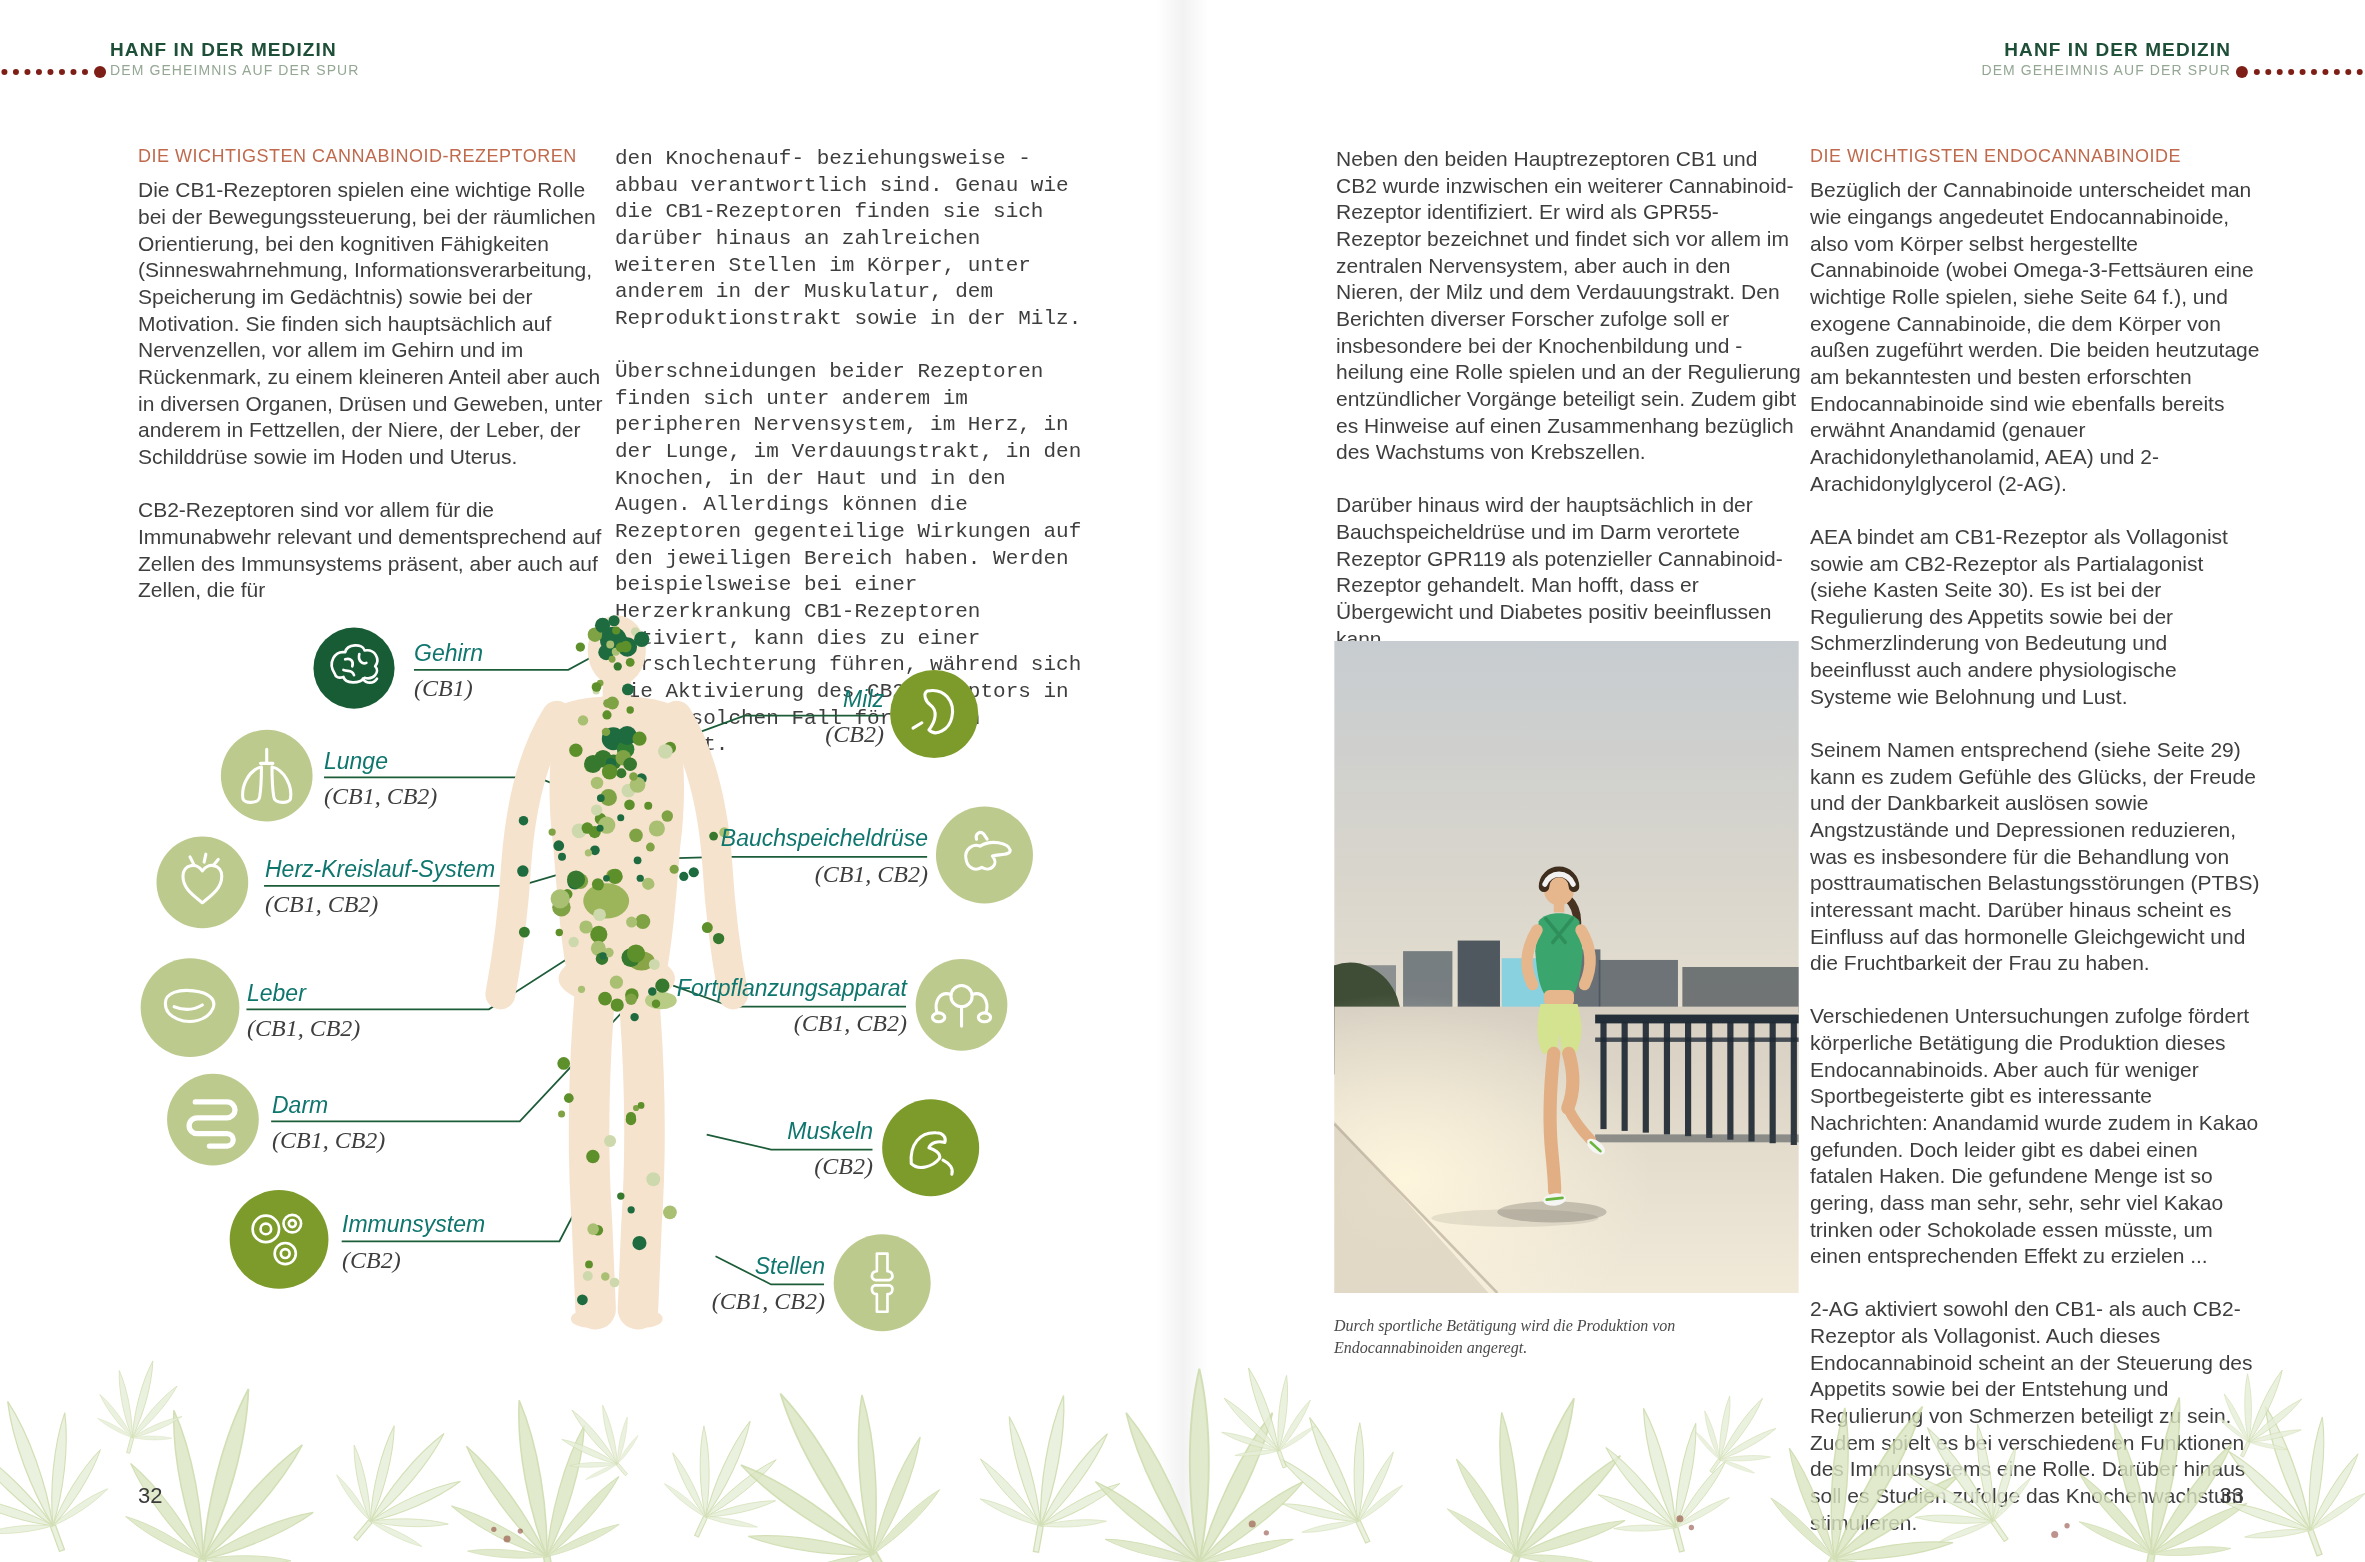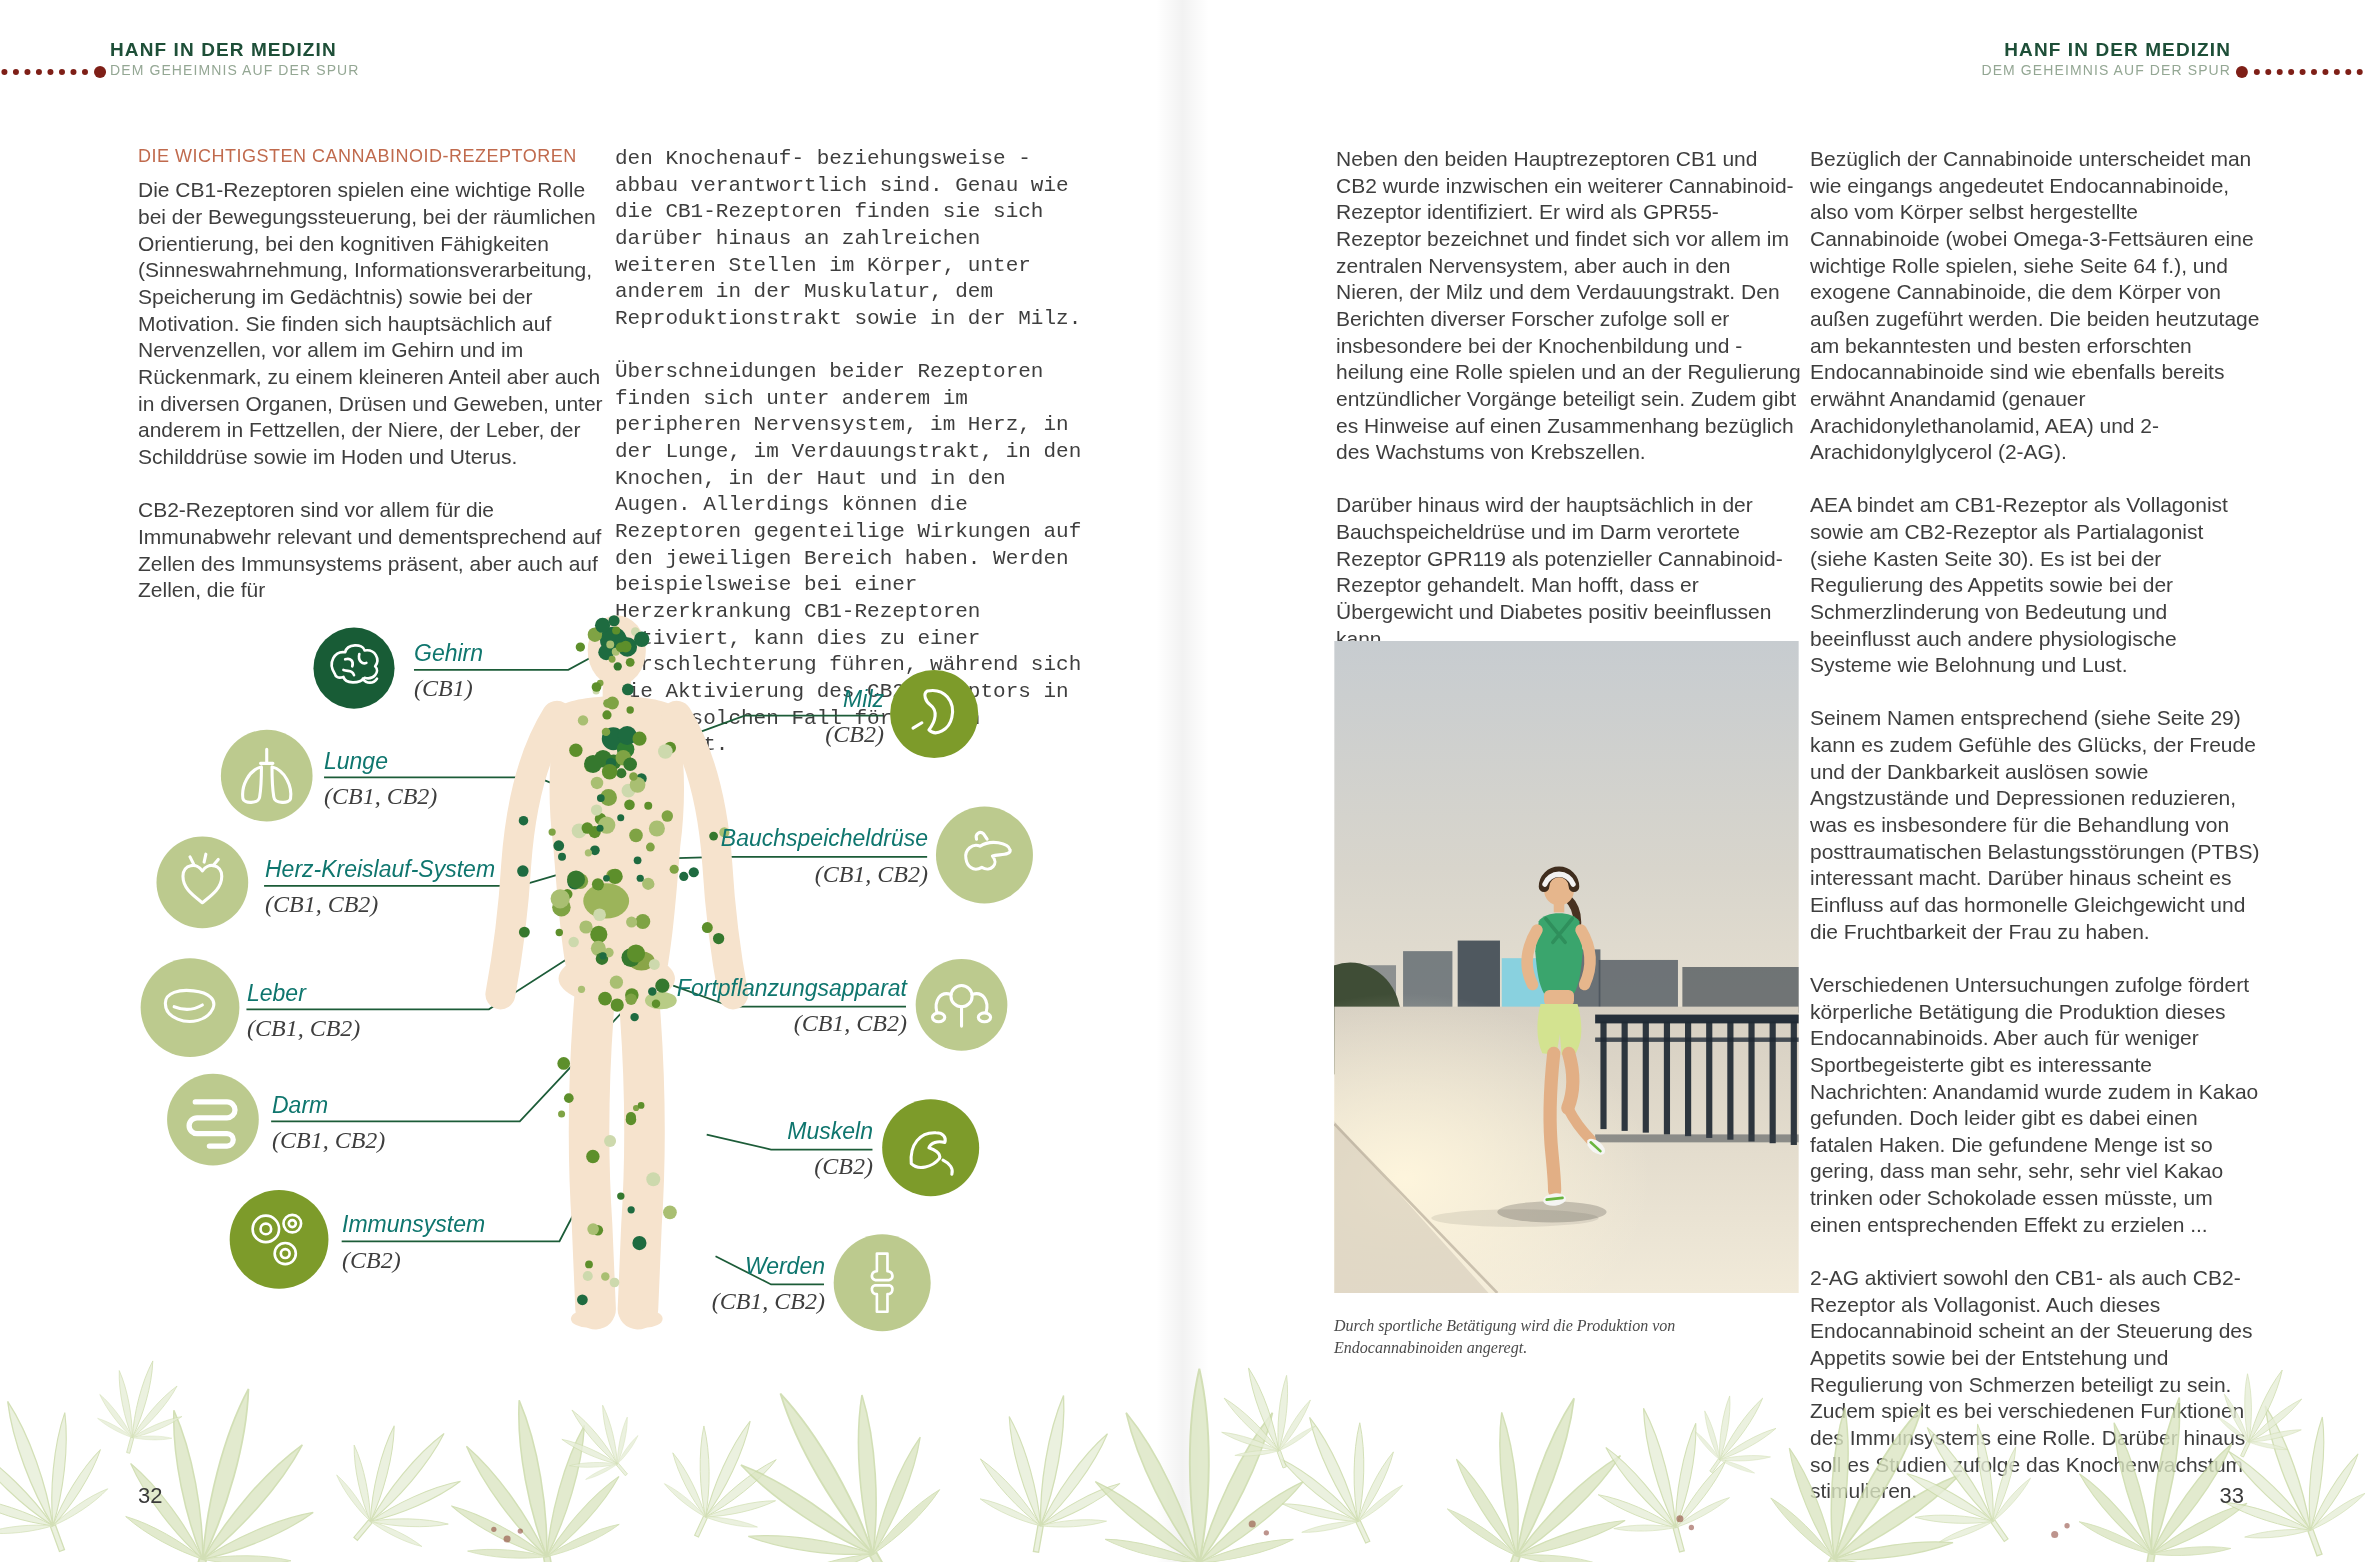--- a/index.html
+++ b/index.html
@@ -369,21 +369,21 @@
   <div class="organ-rec" style="left:342px;top:1247px;">(CB2)</div>
 
   <div class="organ-name ralign" style="left:531px;top:686px;">Milz</div>
   <div class="organ-rec ralign" style="left:531px;top:721px;">(CB2)</div>
   <div class="organ-name ralign" style="left:575px;top:825px;">Bauchspeicheldrüse</div>
   <div class="organ-rec ralign" style="left:575px;top:861px;">(CB1, CB2)</div>
   <div class="organ-name ralign" style="left:554px;top:975px;">Fortpflanzungsapparat</div>
   <div class="organ-rec ralign" style="left:554px;top:1010px;">(CB1, CB2)</div>
   <div class="organ-name ralign" style="left:520px;top:1118px;">Muskeln</div>
   <div class="organ-rec ralign" style="left:520px;top:1153px;">(CB2)</div>
-  <div class="organ-name ralign" style="left:472px;top:1253px;">Werden</div>
+  <div class="organ-name ralign" style="left:472px;top:1253px;">Stellen</div>
   <div class="organ-rec ralign" style="left:472px;top:1288px;">(CB1, CB2)</div>
 
   <div class="col" style="left:1336px;top:146px;width:466px;">
     <p>Neben den beiden Hauptrezeptoren CB1 und CB2 wurde inzwischen ein weiterer Cannabinoid-Rezeptor identifiziert. Er wird als GPR55-Rezeptor bezeichnet und findet sich vor allem im zentralen Nervensystem, aber auch in den Nieren, der Milz und dem Verdauungstrakt. Den Berichten diverser Forscher zufolge soll er insbesondere bei der Knochenbildung und -heilung eine Rolle spielen und an der Regulierung entzündlicher Vorgänge beteiligt sein. Zudem gibt es Hinweise auf einen Zusammenhang bezüglich des Wachstums von Krebszellen.</p>
     <p>Darüber hinaus wird der hauptsächlich in der Bauchspeicheldrüse und im Darm verortete Rezeptor GPR119 als potenzieller Cannabinoid-Rezeptor gehandelt. Man hofft, dass er Übergewicht und Diabetes positiv beeinflussen kann.</p>
   </div>
 
   <svg style="left:1334px;top:641px;" width="465" height="652" viewBox="0 0 527 740">
     <defs>
       <linearGradient id="sky" x1="0" y1="0" x2="0" y2="1">
@@ -453,20 +453,21 @@
         <ellipse cx="250" cy="634" rx="13" ry="7" fill="#f5f5f3" transform="rotate(-6 250 634)"></ellipse>
         <line x1="241" y1="634" x2="259" y2="632" stroke="#69b53e" stroke-width="3"></line>
         <ellipse cx="297" cy="574" rx="12" ry="6.5" fill="#f5f5f3" transform="rotate(38 297 574)"></ellipse>
         <line x1="291" y1="569" x2="302" y2="579" stroke="#69b53e" stroke-width="3"></line>
       </g>
     </g>
   </svg>
   <div class="caption" style="left:1334px;top:1315px;width:423px;">Durch sportliche Betätigung wird die Produktion von Endocannabinoiden angeregt.</div>
 
   <div class="col" style="left:1810px;top:146px;width:454px;">
+    <h2 class="heading-orange">DIE WICHTIGSTEN ENDOCANNABINOIDE</h2>
     <p>Bezüglich der Cannabinoide unterscheidet man wie eingangs angedeutet Endocannabinoide, also vom Körper selbst hergestellte Cannabinoide (wobei Omega-3-Fettsäuren eine wichtige Rolle spielen, siehe Seite 64 f.), und exogene Cannabinoide, die dem Körper von außen zugeführt werden. Die beiden heutzutage am bekanntesten und besten erforschten Endocannabinoide sind wie ebenfalls bereits erwähnt Anandamid (genauer Arachidonylethanolamid, AEA) und 2-Arachidonylglycerol (2-AG).</p>
     <p>AEA bindet am CB1-Rezeptor als Vollagonist sowie am CB2-Rezeptor als Partialagonist (siehe Kasten Seite 30). Es ist bei der Regulierung des Appetits sowie bei der Schmerzlinderung von Bedeutung und beeinflusst auch andere physiologische Systeme wie Belohnung und Lust.</p>
     <p>Seinem Namen entsprechend (siehe Seite 29) kann es zudem Gefühle des Glücks, der Freude und der Dankbarkeit auslösen sowie Angstzustände und Depressionen reduzieren, was es insbesondere für die Behandlung von posttraumatischen Belastungsstörungen (PTBS) interessant macht. Darüber hinaus scheint es Einfluss auf das hormonelle Gleichgewicht und die Fruchtbarkeit der Frau zu haben.</p>
     <p>Verschiedenen Untersuchungen zufolge fördert körperliche Betätigung die Produktion dieses Endocannabinoids. Aber auch für weniger Sportbegeisterte gibt es interessante Nachrichten: Anandamid wurde zudem in Kakao gefunden. Doch leider gibt es dabei einen fatalen Haken. Die gefundene Menge ist so gering, dass man sehr, sehr, sehr viel Kakao trinken oder Schokolade essen müsste, um einen entsprechenden Effekt zu erzielen ...</p>
     <p>2-AG aktiviert sowohl den CB1- als auch CB2-Rezeptor als Vollagonist. Auch dieses Endocannabinoid scheint an der Steuerung des Appetits sowie bei der Entstehung und Regulierung von Schmerzen beteiligt zu sein. Zudem spielt es bei verschiedenen Funktionen des Immunsystems eine Rolle. Darüber hinaus soll es Studien zufolge das Knochenwachstum stimulieren.</p>
   </div>
 
   <svg id="leafband" style="left:0;top:1358px;" width="2366" height="205" viewBox="0 0 2683 232">
     <defs>
       <g id="hemp">

